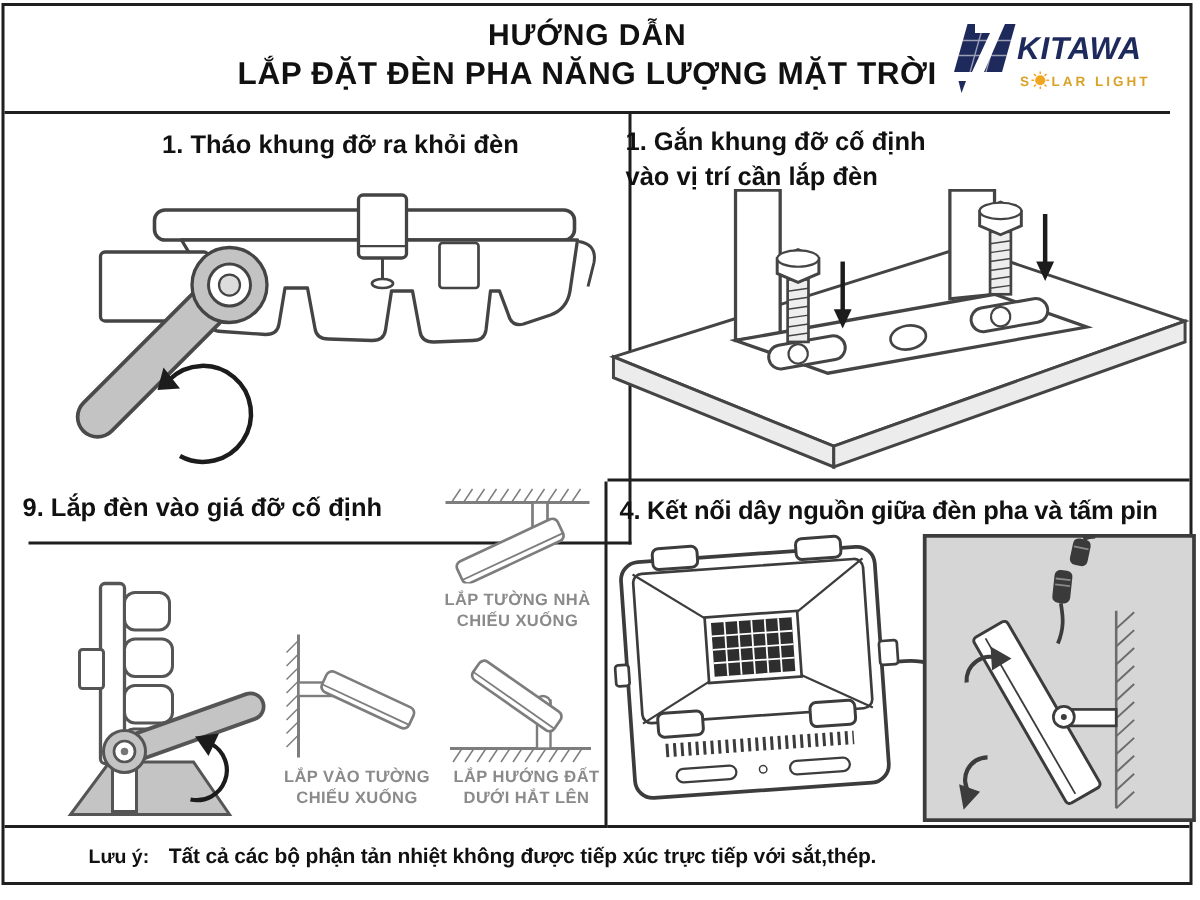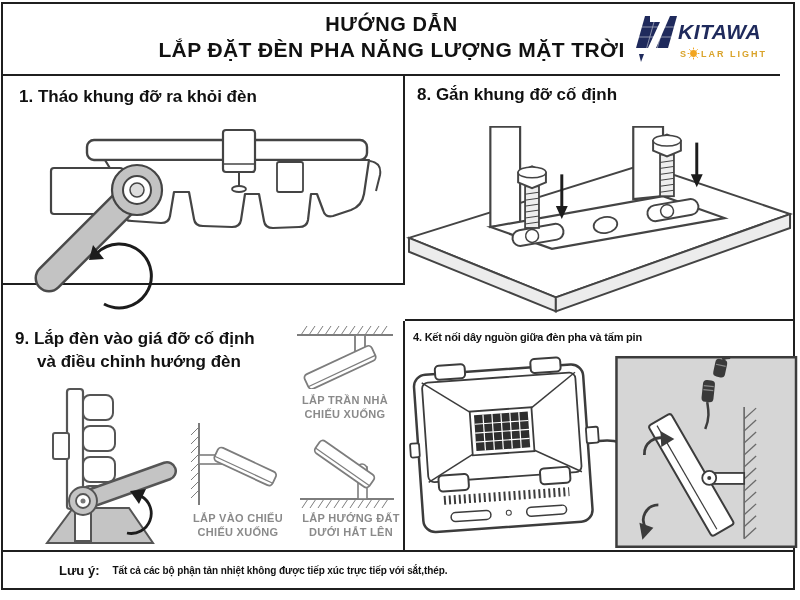--- a/index.html
+++ b/index.html
@@ -4,35 +4,35 @@
 <style>
   html,body{margin:0;padding:0;background:#fff;}
   .stage{position:relative;width:800px;height:600px;background:#fff;overflow:hidden;
          font-family:"Liberation Sans","DejaVu Sans",sans-serif;color:#111;}
   .frame{position:absolute;left:1px;top:2px;width:790px;height:584px;border:2px solid #1f1f1f;}
   .hdr{position:absolute;left:0;top:0;width:777px;height:70px;border-bottom:2px solid #1f1f1f;text-align:center;}
   .t1{padding-top:9px;font-size:20px;font-weight:bold;letter-spacing:.6px;}
   .t2{padding-top:2px;font-size:21px;font-weight:bold;letter-spacing:.4px;text-align:center;}
   .logo{position:absolute;right:6px;top:6px;}
   .panel{position:absolute;box-sizing:border-box;}
-  .p1{left:0;top:72px;width:402px;height:209px;border-right:2px solid #1f1f1f;border-bottom:2px solid #1f1f1f;}
+  .p1{left:16px;top:72px;width:402px;height:287px;border-right:2px solid #1f1f1f;border-bottom:2px solid #1f1f1f;text-align:center;}
   .p2{left:402px;top:72px;width:388px;height:245px;border-bottom:2px solid #1f1f1f;}
   .p3{left:0;top:317px;width:402px;height:231px;border-right:2px solid #1f1f1f;border-bottom:2px solid #1f1f1f;}
   .p4{left:402px;top:317px;width:388px;height:231px;border-bottom:2px solid #1f1f1f;}
   .hd{font-weight:bold;font-size:17px;line-height:1.35;}
   .p1 .hd{padding:10px 0 0 16px;}
   .p2 .hd{padding:8px 0 0 12px;}
   .p3 .hd{padding:7px 0 0 12px;}
   .p3 .hd .l2{padding-left:22px;}
-  .p4 .hd{padding:9px 0 0 8px;font-size:11px;letter-spacing:-.2px;}
+  .p4 .hd{padding:9px 0 0 8px;font-size:17px;letter-spacing:-.2px;}
   .abs{position:absolute;}
   .mlabel{position:absolute;font-size:11px;font-weight:bold;color:#8a8a8a;text-align:center;line-height:1.3;letter-spacing:.3px;}
   .ftr{position:absolute;left:0;top:548px;width:790px;height:36px;display:flex;align-items:center;}
   .ftr .lbl{font-weight:bold;font-size:13px;margin-left:56px;}
-  .ftr .txt{font-weight:bold;font-size:10px;margin-left:13px;letter-spacing:-.1px;text-align:right;}
+  .ftr .txt{font-weight:bold;font-size:14px;margin-left:13px;letter-spacing:-.1px;text-align:right;}
   svg{display:block;}
 </style>
 </head>
 <body>
 
 <div class="stage">
  <div class="frame">
 
   <div class="hdr">
     <div class="t1">HƯỚNG DẪN</div>
@@ -94,21 +94,22 @@
       </g>
       <g>
         <path d="M79,176 A32,32 0 1 0 72,125" fill="none" stroke="#1c1c1c" stroke-width="3"></path>
         <polygon points="64,132 79,131 68,117" fill="#1c1c1c"></polygon>
       </g>
     </svg>
   </div>
 
   <div class="panel p2">
     <div class="hd">
-      <div>8. Gắn khung đỡ cố định</div>
+      <div>1. Gắn khung đỡ cố định</div>
+      <div>vào vị trí cần lắp đèn</div>
     </div>
     <svg class="abs" style="left:0;top:50px" width="392" height="192" viewBox="0 0 395 192">
       <defs>
         <g id="bolt">
           <rect x="-7" y="20" width="14" height="42" fill="#eee" stroke="#444" stroke-width="1.8"></rect>
           <line x1="-7" y1="28" x2="7" y2="26" stroke="#444"></line>
               <line x1="-7" y1="34" x2="7" y2="32" stroke="#444"></line>
           <line x1="-7" y1="40" x2="7" y2="38" stroke="#444"></line>
               <line x1="-7" y1="46" x2="7" y2="44" stroke="#444"></line>
           <line x1="-7" y1="52" x2="7" y2="50" stroke="#444"></line>
@@ -145,21 +146,20 @@
       <g>
         <line x1="294" y1="16" x2="294" y2="50" stroke="#1c1c1c" stroke-width="3"></line>
         <polygon points="288,48 300,48 294,61" fill="#1c1c1c"></polygon>
       </g>
     </svg>
   </div>
 
   <div class="panel p3">
     <div class="hd">
       <div class="l1">9. Lắp đèn vào giá đỡ cố định</div>
-      <div class="l2">và điều chỉnh hướng đèn</div>
     </div>
 
     <svg class="abs" style="left:16px;top:64px" width="162" height="162" viewBox="0 0 162 162">
       <polygon points="28,158 134,158 110,123 54,123" fill="#c4c4c4" stroke="#555" stroke-width="2"></polygon>
       <rect x="56" y="108" width="16" height="48" fill="#fff" stroke="#555" stroke-width="2"></rect>
       <rect x="48" y="4" width="16" height="120" rx="3" fill="#fff" stroke="#555" stroke-width="2.2"></rect>
       <g fill="#fff" stroke="#555" stroke-width="2">
         <rect x="64" y="10" width="30" height="25" rx="7"></rect>
         <rect x="64" y="41" width="32" height="25" rx="7"></rect>
         <rect x="64" y="72" width="32" height="25" rx="7"></rect>
@@ -239,25 +239,25 @@
       </g>
       <rect x="60" y="44" width="9" height="32" fill="#fff" stroke="#7d7d7d" stroke-width="1.6"></rect>
       <circle cx="64" cy="46" r="5" fill="#fff" stroke="#7d7d7d" stroke-width="1.6"></circle>
       <g transform="rotate(35 46 40)">
         <rect x="14" y="33" width="66" height="15" rx="4" fill="#fff" stroke="#7d7d7d" stroke-width="1.8"></rect>
         <line x1="14" y1="44" x2="80" y2="44" stroke="#7d7d7d" stroke-width="1.2"></line>
       </g>
     </svg>
 
     <div class="mlabel" style="left:284px;top:72px;width:116px">
-      <div>LẮP TRẦN NHÀ</div>
+      <div>LẮP TƯỜNG NHÀ</div>
       <div>CHIẾU XUỐNG</div>
     </div>
     <div class="mlabel" style="left:168px;top:190px;width:134px">
-      <div>LẮP VÀO CHIẾU</div>
+      <div>LẮP VÀO TƯỜNG</div>
       <div>CHIẾU XUỐNG</div>
     </div>
     <div class="mlabel" style="left:296px;top:190px;width:104px">
       <div>LẮP HƯỚNG ĐẤT</div>
       <div>DƯỚI HẮT LÊN</div>
     </div>
   </div>
 
   <div class="panel p4">
     <div class="hd">4. Kết nối dây nguồn giữa đèn pha và tấm pin</div>

